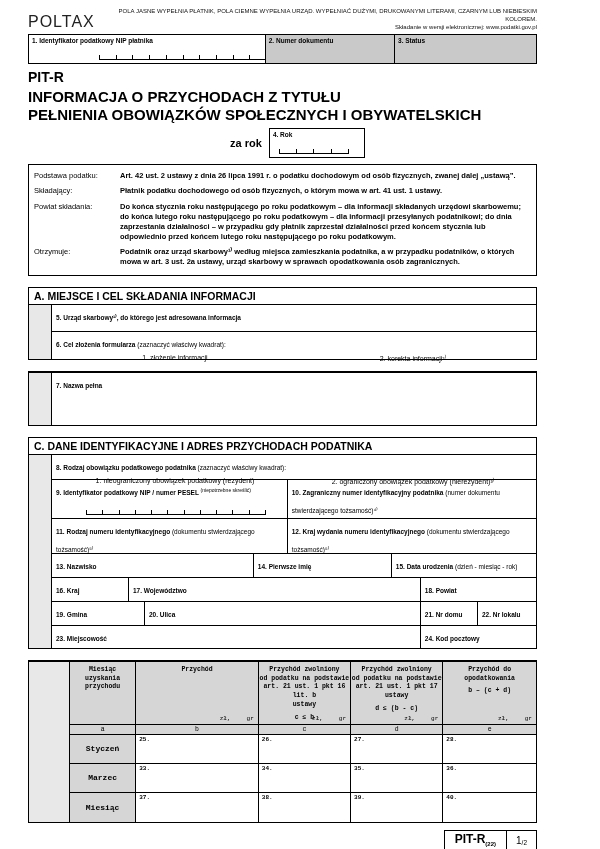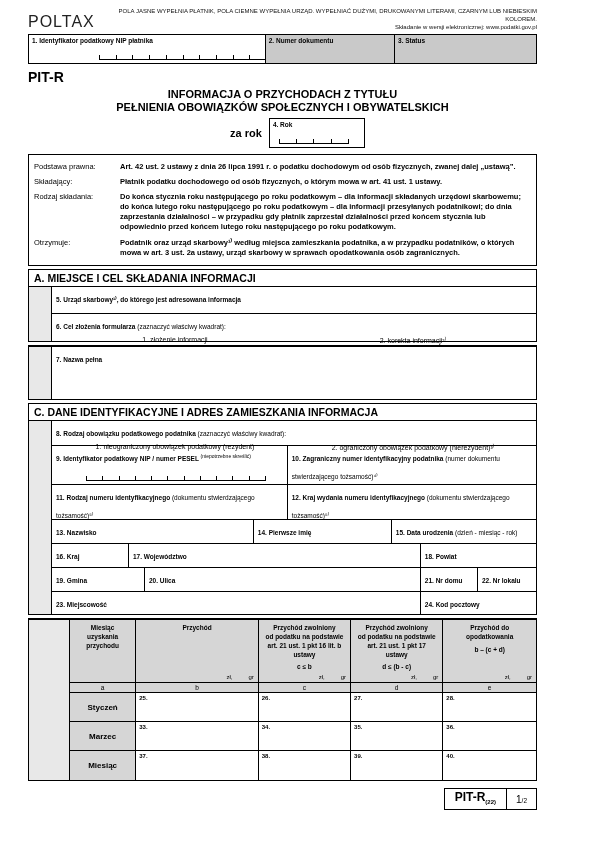--- a/index.html
+++ b/index.html
@@ -19,32 +19,32 @@
   .hc1 { width:46.5%; }
   .hc2 { width:25.5%; background:#c9c9c9; border-left:1.5px solid #000; }
   .hc3 { width:28%;  background:#c9c9c9; border-left:1.5px solid #000; }
   
   .comb { position:absolute; bottom:3px; display:flex; height:5px; }
   .comb i { flex:1; border-left:1px solid #000; border-bottom:1px solid #000; }
   .comb i:last-child { border-right:1px solid #000; }
   .comb-nip { left:70px; width:168px; }
   
   .code { font-size:14px; font-weight:bold; margin:5px 0 3px; }
-  .title { text-align:center; font-size:11px; font-weight:bold; line-height:1.18; }
+  .title { text-align:left; font-size:15px; font-weight:bold; line-height:1.18; }
   .zarok { display:flex; justify-content:center; align-items:center; gap:7px; margin:4px 0 6px; margin-left:30px; }
   .zarok-label { font-size:11px; font-weight:bold; }
   .rokbox { border:1.5px solid #000; width:96px; height:30px; position:relative; padding:2px 3px; font-size:6.5px; font-weight:bold; }
   .comb-rok { left:9px; width:70px; }
   
   .legal { border:1.5px solid #000; margin-top:5px; padding:4px 0 5px; font-size:7.5px; line-height:1.35; }
   .lrow { display:flex; padding:2.5px 8px 2.5px 5px; }
   .llabel { width:86px; flex-shrink:0; }
   .ltext { flex:1;font-weight:bold; }
   
-  .section { border:1.5px solid #000; margin-top:3px; }
+  .section { border:1.5px solid #000; margin-top:11px; }
   .stitle { font-size:10.5px; font-weight:bold; padding:2px 5px 2px; }
   .sbody { border-top:1px solid #000; background:#e8e8e8; padding-left:22px; }
   .sbody-d { padding-left:40px; }
   .sfields { background:#fff; border-left:1px solid #000; }
   .frow { display:flex; border-bottom:1px solid #000; }
   .frow:last-child { border-bottom:none; }
   .fcell { padding:1px 4px; position:relative; }
   .fcell + .fcell { border-left:1px solid #000; }
   .flab { font-size:6.5px; font-weight:bold; line-height:1.3; }
   .freg { font-weight:normal; }
@@ -60,21 +60,21 @@
   .h-910 { height:39px; }
   .h-1112 { height:35px; }
   .h-addr { height:24px; }
   .h-addr2 { height:22px; }
   .w485 { width:48.5%; } .w515 { width:51.5%; }
   .w13a { width:41.5%; } .w13b { width:28.5%; } .w13c { width:30%; }
   .w16a { width:15.7%; } .w16b { width:60.3%; } .w16c { width:24%; }
   .w19a { width:19%; } .w19b { width:57%; } .w19c { width:11.8%; } .w19d { width:12.2%; }
   .w23a { width:76%; } .w23b { width:24%; }
   
-  .dt { background:#ec4899; border-left:1px solid #000; font-size:6.5px; }
+  .dt { background:#ec4899; border-left:1px solid #000; font-size:6.5px;font-family:Liberation Mono, monospace; }
   .dthead { display:flex; background:#d6d6d6; height:62px; }
   .dth { position:relative; border-left:1px solid #000; display:flex; flex-direction:column; align-items:center; padding-top:4px; text-align:center; font-weight:bold; white-space:pre-line; line-height:1.35; }
   .dth:first-child { border-left:none; }
   .formula { margin-top:4px; font-weight:bold; }
   .unit { position:absolute; bottom:1px; right:4px; display:flex; gap:16px; font-size:6px; font-weight:normal; }
   .ca { width:14%; } .cb { width:26.3%; } .cc { width:19.8%; } .cd { width:19.8%; } .ce { width:20.1%; }
   .dletters { display:flex; background:#d6d6d6; border-top:1px solid #000; border-bottom:1px solid #000; height:11px; font-size:6.5px; }
   .dletters div { border-left:1px solid #000; display:flex; align-items:center; justify-content:center; }
   .dletters div:first-child { border-left:none; }
   .drow { display:flex; height:29px; border-bottom:1px solid #000; }
@@ -140,29 +140,29 @@
           <i></i>
           <i></i>
           <i></i>
           <i></i>
         </div>
     </div>
   </div>
 
   <div class="legal">
     <div class="lrow">
-      <div class="llabel">Podstawa prawna:</div>
+      <div class="llabel">Podstawa podatku:</div>
       <div class="ltext">Art. 42 ust. 2 ustawy z dnia 26 lipca 1991 r. o podatku dochodowym od osób fizycznych, zwanej dalej „ustawą”.</div>
     </div>
     <div class="lrow">
       <div class="llabel">Składający:</div>
       <div class="ltext">Płatnik podatku dochodowego od osób fizycznych, o którym mowa w art. 41 ust. 1 ustawy.</div>
     </div>
     <div class="lrow">
-      <div class="llabel">Rodzaj składania:</div>
+      <div class="llabel">Powiat składania:</div>
       <div class="ltext">Do końca stycznia roku następującego po roku podatkowym – dla informacji składanych urzędowi skarbowemu; do końca lutego roku następującego po roku podatkowym – dla informacji przesyłanych podatnikowi; do dnia zaprzestania działalności – w przypadku gdy płatnik zaprzestał działalności przed końcem stycznia lub odpowiednio przed końcem lutego roku następującego po roku podatkowym.</div>
     </div>
     <div class="lrow">
       <div class="llabel">Otrzymuje:</div>
       <div class="ltext">Podatnik oraz urząd skarbowy¹⁾ według miejsca zamieszkania podatnika, a w przypadku podatników, o których mowa w art. 3 ust. 2a ustawy, urząd skarbowy w sprawach opodatkowania osób zagranicznych.</div>
     </div>
   </div>
 
   <div class="section">
     <div class="stitle">A. MIEJSCE I CEL SKŁADANIA INFORMACJI</div>
@@ -192,21 +192,21 @@
         <div class="frow h-f7">
           <div class="fcell" style="width:100%">
             <span class="flab">7. Nazwa pełna</span>
           </div>
         </div>
       </div>
     </div>
   </div>
 
   <div class="section">
-    <div class="stitle">C. DANE IDENTYFIKACYJNE I ADRES ZAMIESZKANIA INFORMACJA</div>
+    <div class="stitle">C. DANE IDENTYFIKACYJNE I ADRES PRZYCHODACH PODATNIKA</div>
     <div class="sbody">
       <div class="sfields">
         <div class="frow h-f8">
           <div class="fcell" style="width:100%">
             <span class="flab"><span>8. Rodzaj obowiązku podatkowego podatnika </span><span class="freg">(zaznaczyć właściwy kwadrat):</span></span>
             <div class="opts">
               <div class="opt-half">1. nieograniczony obowiązek podatkowy (rezydent)</div>
               <div class="opt-half">2. ograniczony obowiązek podatkowy (nierezydent)³⁾</div>
             </div>
           </div>

